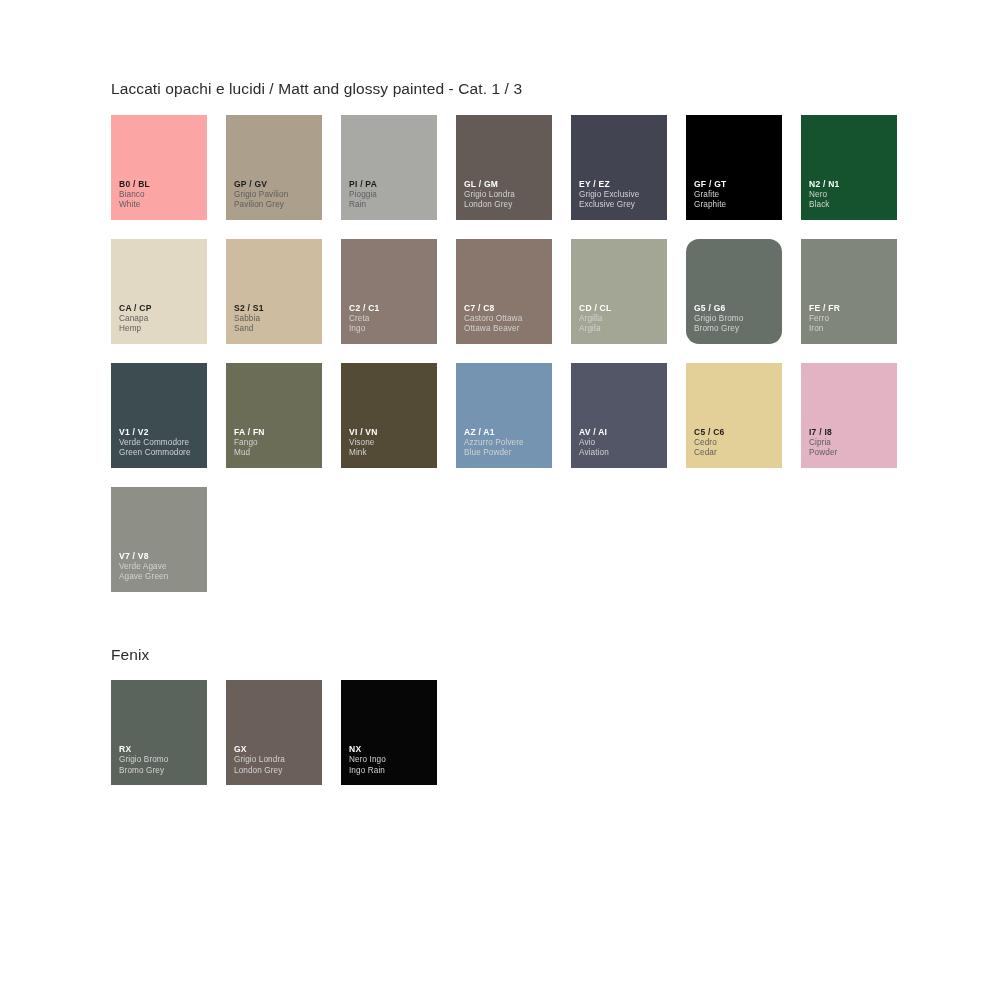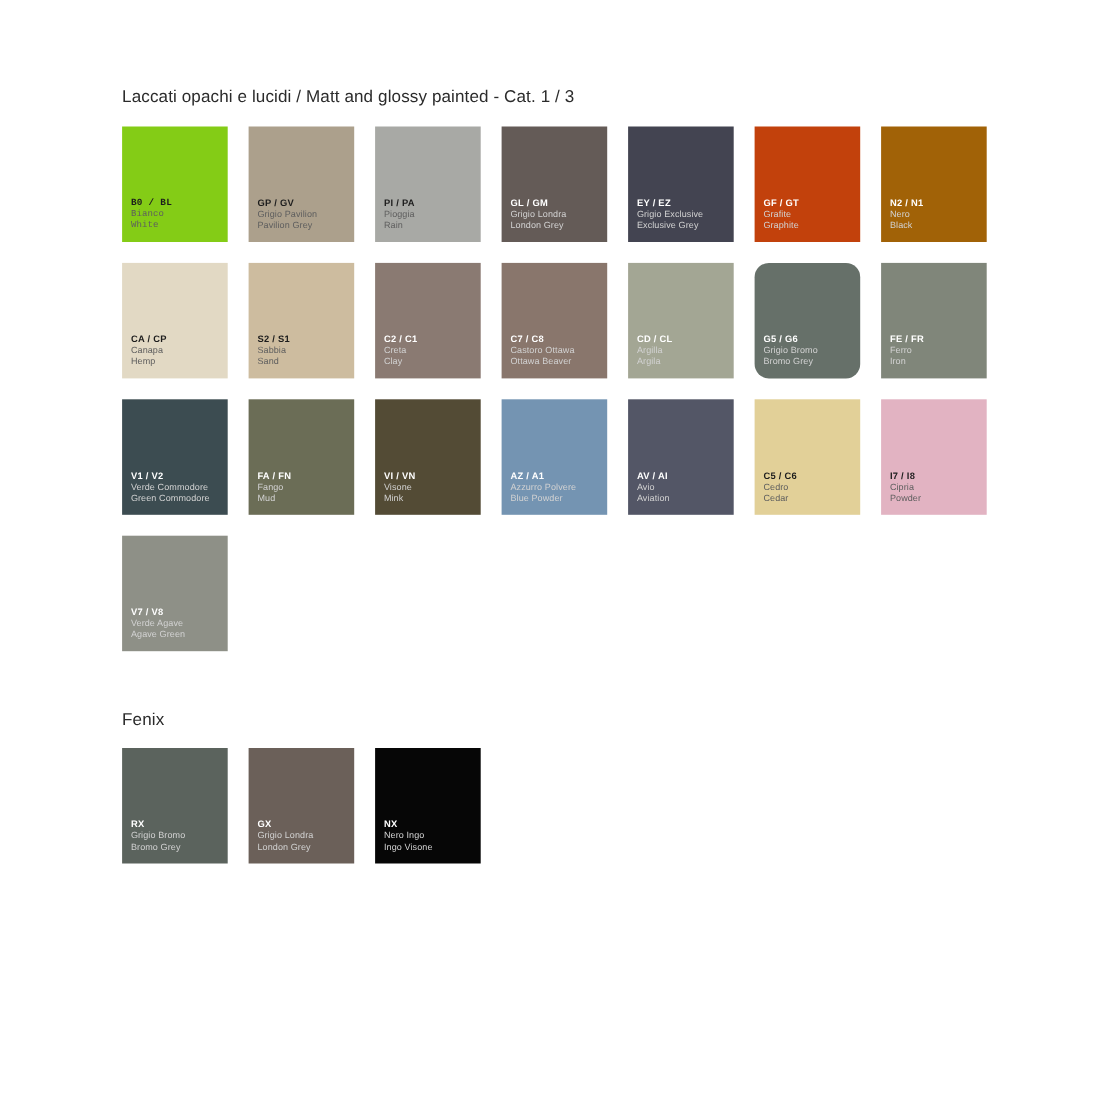--- a/index.html
+++ b/index.html
@@ -83,21 +83,21 @@
   .fenix-grid { margin-top: 2px; }
 </style>
 </head>
 <body>
 
 <div class="page">
 
   <h2 class="section-title">Laccati opachi e lucidi / Matt and glossy painted - Cat. 1 / 3</h2>
 
   <div class="swatch-grid" id="grid-painted">
-      <div class="swatch light" style="background: #84cc16; font-family: Liberation Mono, monospace;">
+      <div class="swatch light" style="background: #fca5a5;">
         <div class="swatch-labels">
           <div class="swatch-code">B0 / BL</div>
           <div class="swatch-name-it">Bianco</div>
           <div class="swatch-name-en">White</div>
         </div>
       </div>
       <div class="swatch light" style="background: rgb(172, 160, 140);">
         <div class="swatch-labels">
           <div class="swatch-code">GP / GV</div>
           <div class="swatch-name-it">Grigio Pavilion</div>
@@ -118,28 +118,28 @@
           <div class="swatch-name-en">London Grey</div>
         </div>
       </div>
       <div class="swatch dark" style="background: rgb(67, 68, 81);">
         <div class="swatch-labels">
           <div class="swatch-code">EY / EZ</div>
           <div class="swatch-name-it">Grigio Exclusive</div>
           <div class="swatch-name-en">Exclusive Grey</div>
         </div>
       </div>
-      <div class="swatch dark" style="background: #c2410c;">
+      <div class="swatch dark" style="background: #000000;">
         <div class="swatch-labels">
           <div class="swatch-code">GF / GT</div>
           <div class="swatch-name-it">Grafite</div>
           <div class="swatch-name-en">Graphite</div>
         </div>
       </div>
-      <div class="swatch dark" style="background: #a16207;">
+      <div class="swatch dark" style="background: #14532d;">
         <div class="swatch-labels">
           <div class="swatch-code">N2 / N1</div>
           <div class="swatch-name-it">Nero</div>
           <div class="swatch-name-en">Black</div>
         </div>
       </div>
       <div class="swatch light" style="background: rgb(226, 217, 196);">
         <div class="swatch-labels">
           <div class="swatch-code">CA / CP</div>
           <div class="swatch-name-it">Canapa</div>
@@ -150,21 +150,21 @@
         <div class="swatch-labels">
           <div class="swatch-code">S2 / S1</div>
           <div class="swatch-name-it">Sabbia</div>
           <div class="swatch-name-en">Sand</div>
         </div>
       </div>
       <div class="swatch dark" style="background: rgb(138, 122, 114);">
         <div class="swatch-labels">
           <div class="swatch-code">C2 / C1</div>
           <div class="swatch-name-it">Creta</div>
-          <div class="swatch-name-en">Clay</div>
+          <div class="swatch-name-en">Ingo</div>
         </div>
       </div>
       <div class="swatch dark" style="background: rgb(137, 118, 108);">
         <div class="swatch-labels">
           <div class="swatch-code">C7 / C8</div>
           <div class="swatch-name-it">Castoro Ottawa</div>
           <div class="swatch-name-en">Ottawa Beaver</div>
         </div>
       </div>
       <div class="swatch dark" style="background: rgb(163, 166, 148);">
@@ -260,18 +260,18 @@
         <div class="swatch-labels">
           <div class="swatch-code">GX</div>
           <div class="swatch-name-it">Grigio Londra</div>
           <div class="swatch-name-en">London Grey</div>
         </div>
       </div>
       <div class="swatch dark" style="background: rgb(6, 6, 6);">
         <div class="swatch-labels">
           <div class="swatch-code">NX</div>
           <div class="swatch-name-it">Nero Ingo</div>
-          <div class="swatch-name-en">Ingo Visone</div>
+          <div class="swatch-name-en">Ingo Rain</div>
         </div>
       </div>
     </div>
 
 </div>
 
 </body></html>

